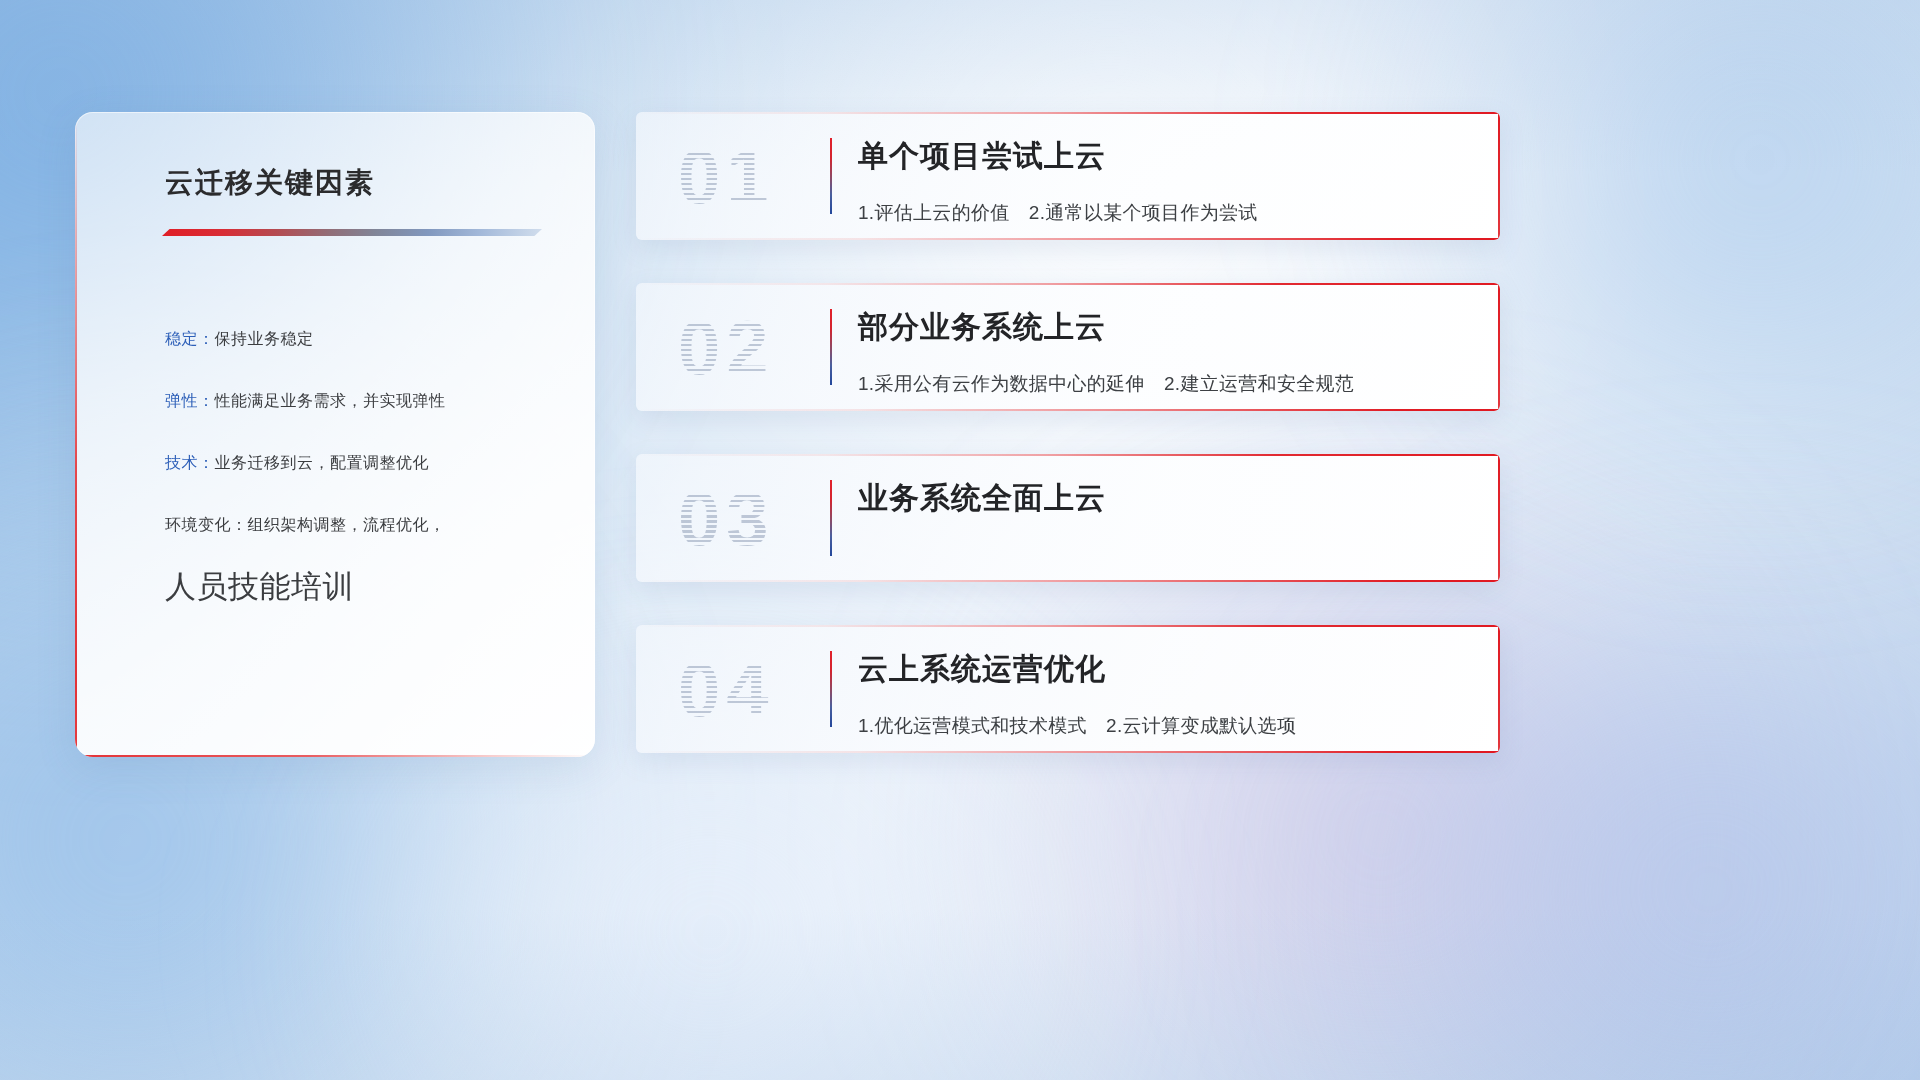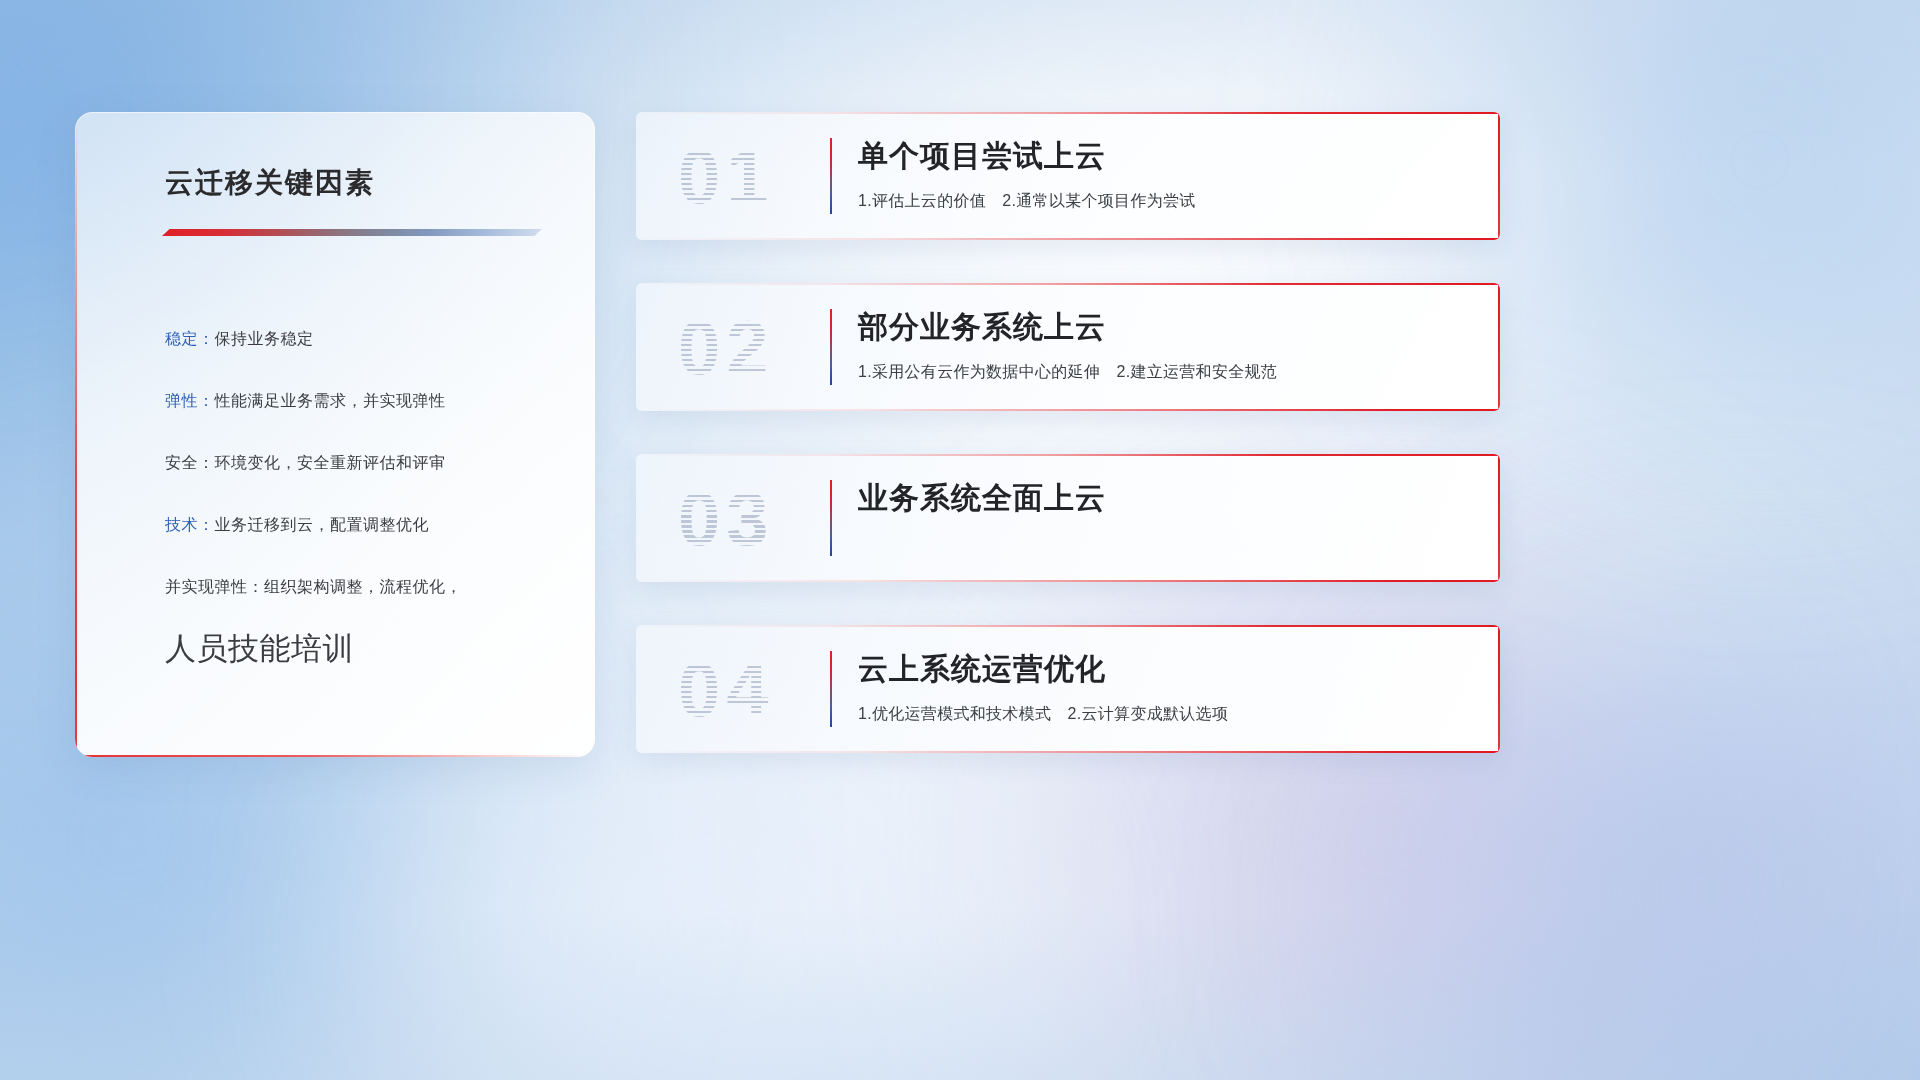--- a/index.html
+++ b/index.html
@@ -161,21 +161,21 @@
     background:linear-gradient(180deg,
       #e1212b 0%, #d4242f 26%, #8c4a66 52%,
       #4a5f9e 74%, #23479b 100%);
   }
   .card-body { position:absolute; left:222px; top:24px; right:30px; }
   .card-title {
     font-size:30px; font-weight:bold; color:#232427;
     letter-spacing:1px; line-height:40px; white-space:nowrap;
   }
   .card-desc {
-    margin-top:12px; font-size:16px; color:#3d4044;
+    margin-top:24px; font-size:19px; color:#3d4044;
     letter-spacing:.3px; line-height:26px; white-space:nowrap;
   }
 </style>
 </head>
 <body>
 
 <div class="bg">
   <div class="bg-base"></div>
   <div class="bg-blob blob-a"></div>
   <div class="bg-blob blob-b"></div>
@@ -194,30 +194,27 @@
   <div class="kv-list">
 
     <div class="kv-row blue">
       <span class="kv-label">稳定：</span><span class="kv-value">保持业务稳定</span>
     </div>
 
     <div class="kv-row blue">
       <span class="kv-label">弹性：</span><span class="kv-value">性能满足业务需求，并实现弹性</span>
     </div>
 
-    <div class="kv-row dark">
-      <span class="kv-label">安全：</span><span class="kv-value">环境变化，安全重新评估和评审</span>
-    </div>
 
     <div class="kv-row blue">
       <span class="kv-label">技术：</span><span class="kv-value">业务迁移到云，配置调整优化</span>
     </div>
 
     <div class="kv-row dark">
-      <span class="kv-label">并实现弹性：</span><span class="kv-value">组织架构调整，流程优化，</span>
+      <span class="kv-label">环境变化：</span><span class="kv-value">组织架构调整，流程优化，</span>
     </div>
 
     <div class="kv-cont">人员技能培训</div>
   </div>
 </section>
 
 <section class="cards">
 
   <article class="card">
     <div class="card-border-top"></div>

